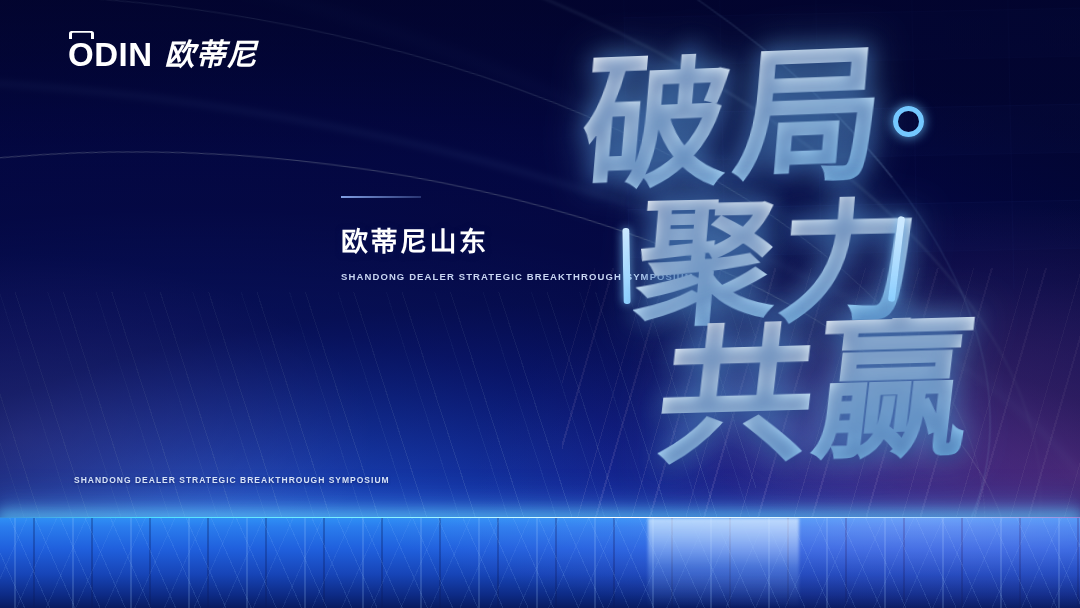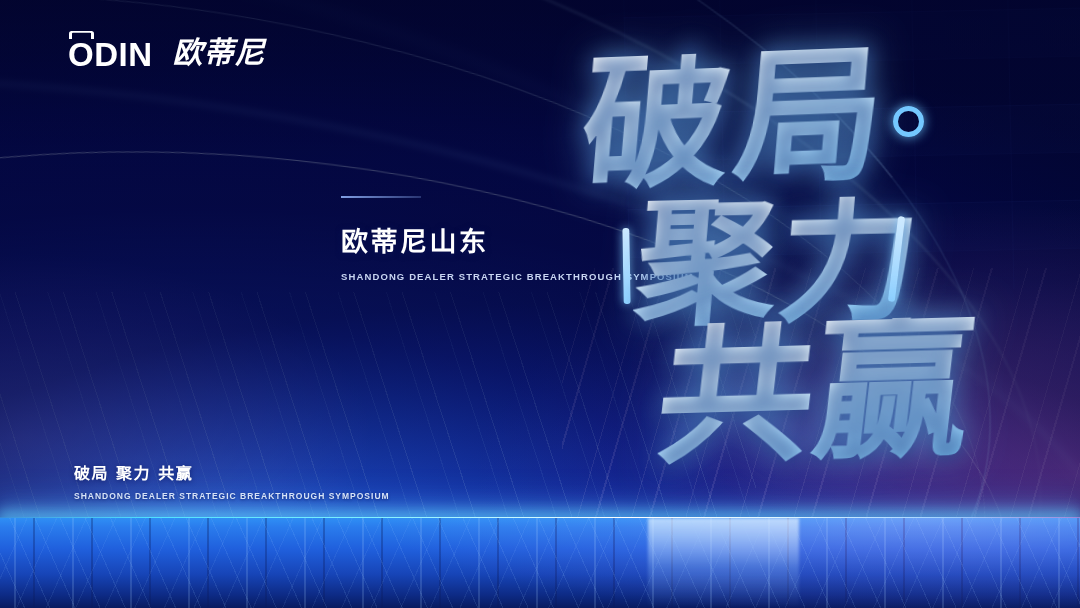--- a/index.html
+++ b/index.html
@@ -159,21 +159,21 @@
   .horizon-glow {
     position: absolute; left: 0; right: 0; bottom: 72px; height: 40px;
     background: linear-gradient(to bottom, rgba(0,0,0,0) 0%, rgba(120,215,255,0.30) 55%, rgba(0,0,0,0) 100%);
     filter: blur(7px);
     mix-blend-mode: screen;
   }
 
   
   .logo {
     position: absolute; left: 68px; top: 38px;
-    display: flex; align-items: flex-start; gap: 20px;
+    display: flex; align-items: center; gap: 12px;
     color: #ffffff;
   }
   .logo-mark {
     position: relative;
     font-size: 33px; font-weight: 700; letter-spacing: .5px; line-height: 1;
   }
   .logo-mark .macron {
     position: absolute; left: 1px; top: -9px; width: 19px; height: 9px;
     border-top: 3px solid #ffffff;
     border-left: 3px solid #ffffff;
@@ -329,17 +329,16 @@
     <div class="hero-dot"></div>
 
     <div class="hero-bar left"></div>
     <div class="hero-row hero-r2">聚力</div>
     <div class="hero-bar right"></div>
 
     <div class="hero-row hero-r3">共赢</div>
   </div>
 
   <div class="slogan">
-    <div class="slogan-cn">破局 聚力 共赢</div>
     <div class="slogan-en">SHANDONG DEALER STRATEGIC BREAKTHROUGH SYMPOSIUM</div>
   </div>
 
 </div>
 
 </body></html>

